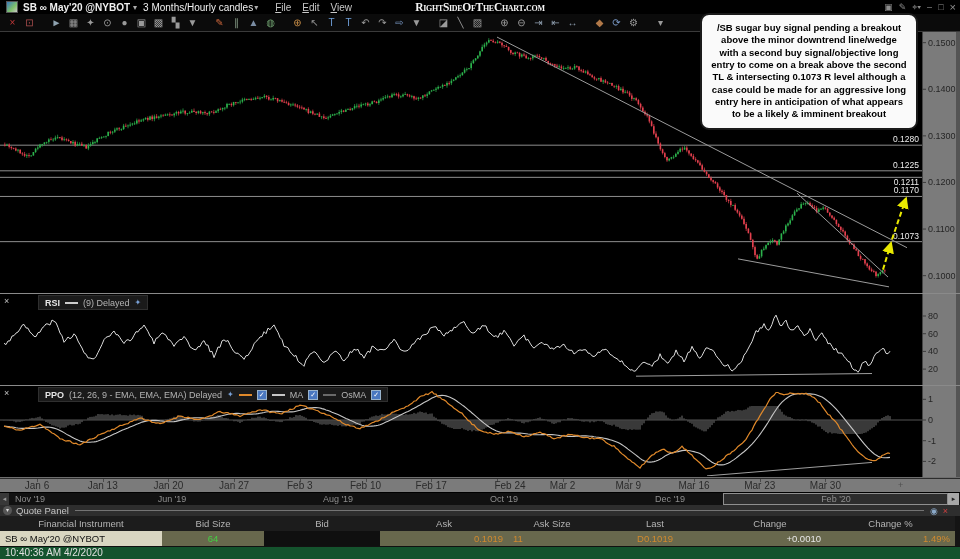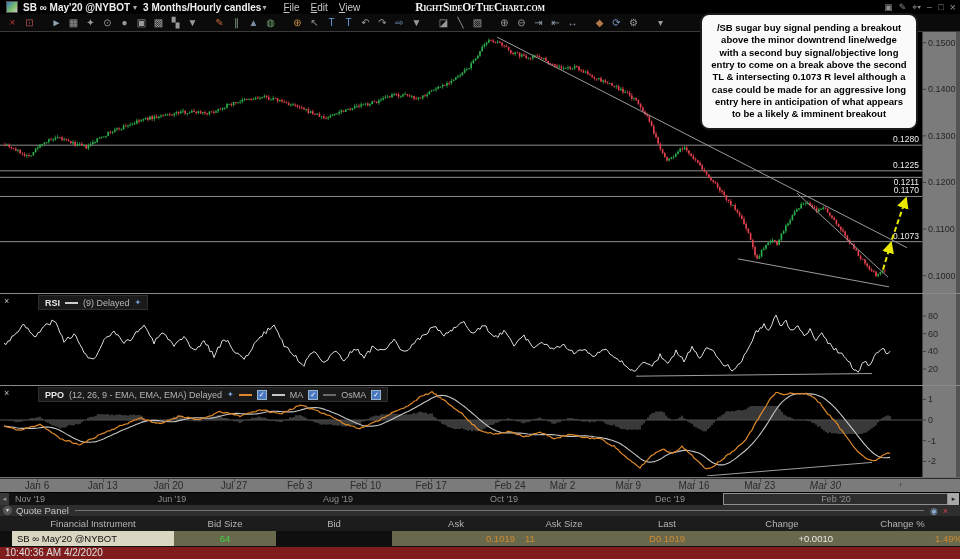--- a/index.html
+++ b/index.html
@@ -3,21 +3,21 @@
 <meta charset="utf-8">
 <style>
   html,body{margin:0;padding:0;}
   body{width:960px;height:559px;background:#000;position:relative;overflow:hidden;
        font-family:"Liberation Sans",sans-serif;color:#ddd;}
   
   .titlebar{height:14px;background:#000;display:flex;align-items:center;font-size:10px;position:relative;}
   .winicon{width:10px;height:10px;margin:0 5px 0 6px;background:linear-gradient(135deg,#3a7abf,#7fc06a 60%,#c8c8c8);border:1px solid #555;flex:none;}
   .sym{font-weight:bold;color:#f0f0f0;margin-right:2px;}
   .caret{color:#aaa;font-size:8px;margin:0 6px 0 1px;}
-  .tf{font-weight:bold;color:#f0f0f0;}
+  .tf{font-weight:normal;color:#f0f0f0;}
   .menu{display:inline-block;color:#c8c8c8;margin-left:11px;}
   .menu::first-letter{text-decoration:underline;}
   .brand{position:absolute;left:50%;transform:translateX(-50%);font-weight:bold;font-size:11.5px;
          font-variant:small-caps;letter-spacing:-0.3px;color:#f4f4f4;font-family:"Liberation Serif",serif;}
   .winctl{position:absolute;right:4px;top:0;display:flex;align-items:center;gap:6px;color:#8f8f8f;font-size:9px;height:14px;}
   .winctl span{cursor:default;}
   
   .toolbar{height:17px;background:#0b0b0b;border-bottom:1px solid #3a3a3a;display:flex;align-items:center;padding-left:4px;}
   .tbi{width:17px;text-align:center;font-size:10px;line-height:17px;flex:none;}
   
@@ -43,27 +43,27 @@
   .nav{height:13px;background:#111;position:relative;border-top:1px solid #000;box-sizing:border-box;}
   .nvlab{position:absolute;top:1px;transform:translateX(-50%);font-size:9px;color:#8e8e8e;z-index:3;}
   .nvthumb{position:absolute;left:723px;top:0;width:225px;height:12px;background:#2d2d2d;border:1px solid #8f8f8f;box-sizing:border-box;z-index:2;}
   .nvbtn{position:absolute;top:0;height:12px;text-align:center;font-size:7px;line-height:12px;z-index:3;}
   
   .qpheader{height:11px;background:#2e2e2e;display:flex;align-items:center;font-size:9.5px;padding-left:3px;}
   .qptoggle{width:9px;height:9px;border-radius:50%;background:#565656;color:#ddd;font-size:6px;line-height:9px;text-align:center;flex:none;}
   .qptitle{margin-left:4px;color:#c4c4c4;white-space:nowrap;}
   .qpline{flex:1;height:1px;background:#747474;margin:0 6px;}
   .qpicons{display:flex;gap:5px;margin-right:12px;font-size:9px;align-items:center;}
-  .qrow{display:flex;height:15px;background:#0f0f0f;padding-left:12px;}
+  .qrow{display:flex;height:15px;background:#0f0f0f;}
   .qrow.hdr{background:#1c1c1c;}
   .qh{height:15px;line-height:15px;text-align:center;font-size:9.5px;color:#b4b4b4;flex:none;box-sizing:border-box;overflow:hidden;}
   .qc{height:15px;line-height:15px;font-size:9.5px;background:#68684d;flex:none;box-sizing:border-box;padding:0 5px;overflow:hidden;white-space:nowrap;}
   .qfill{flex:1;background:#141414;}
   
-  .status{height:13px;background:#7f1d1d;position:relative;font-size:10px;border-top:1px solid #111;box-sizing:border-box;}
+  .status{height:13px;background:#14532d;position:relative;font-size:10px;border-top:1px solid #111;box-sizing:border-box;}
   .sttime{position:absolute;left:5px;top:0;color:#e0e0e0;line-height:12px;}
   .sthint{position:absolute;left:483px;top:0;color:#cfa95c;line-height:12px;}
 </style>
 </head>
 <body>
 
 <div class="titlebar">
   <span class="winicon"></span>
   <span class="sym">SB ∞ May'20 @NYBOT</span>
   <span class="caret">▾</span>
@@ -1476,39 +1476,39 @@
 </div>
 
 <div class="xaxis">
     <i class="xtick" style="left: 37px;"></i>
     <span class="xlab" style="left: 37px;">Jan 6</span>
     <i class="xtick" style="left: 102.7px;"></i>
     <span class="xlab" style="left: 102.7px;">Jan 13</span>
     <i class="xtick" style="left: 168.4px;"></i>
     <span class="xlab" style="left: 168.4px;">Jan 20</span>
     <i class="xtick" style="left: 234.1px;"></i>
-    <span class="xlab" style="left: 234.1px;">Jul 27</span>
+    <span class="xlab" style="left: 234.1px;">Jan 27</span>
     <i class="xtick" style="left: 299.8px;"></i>
     <span class="xlab" style="left: 299.8px;">Feb 3</span>
     <i class="xtick" style="left: 365.5px;"></i>
     <span class="xlab" style="left: 365.5px;">Feb 10</span>
     <i class="xtick" style="left: 431.2px;"></i>
     <span class="xlab" style="left: 431.2px;">Feb 17</span>
     <i class="xtick" style="left: 496.9px;"></i>
     <span class="xlab" style="left: 510px;">Feb 24</span>
     <i class="xtick" style="left: 562.6px;"></i>
     <span class="xlab" style="left: 562.6px;">Mar 2</span>
     <i class="xtick" style="left: 628.3px;"></i>
     <span class="xlab" style="left: 628.3px;">Mar 9</span>
     <i class="xtick" style="left: 694px;"></i>
     <span class="xlab" style="left: 694px;">Mar 16</span>
     <i class="xtick" style="left: 759.7px;"></i>
     <span class="xlab" style="left: 759.7px;">Mar 23</span>
     <i class="xtick" style="left: 825.4px;"></i>
-    <span class="xlab" style="left: 825.4px; font-style: italic;">Mar 30</span>
+    <span class="xlab" style="left: 825.4px;">Mar 30</span>
     <span class="plusmark" style="left: 898px;">+</span>
   </div>
 
 <div class="nav">
   <span class="nvbtn" style="left:0;width:9px;background:#383838;color:#999;">◂</span>
   <div class="nvthumb"></div>
   <span class="nvbtn" style="left:948px;width:11px;background:#a8a8a8;color:#222;">▸</span>
 <span class="nvlab" style="left: 30px;">Nov '19</span>
     <span class="nvlab" style="left: 172px;">Jun '19</span>
     <span class="nvlab" style="left: 338px;">Aug '19</span>

